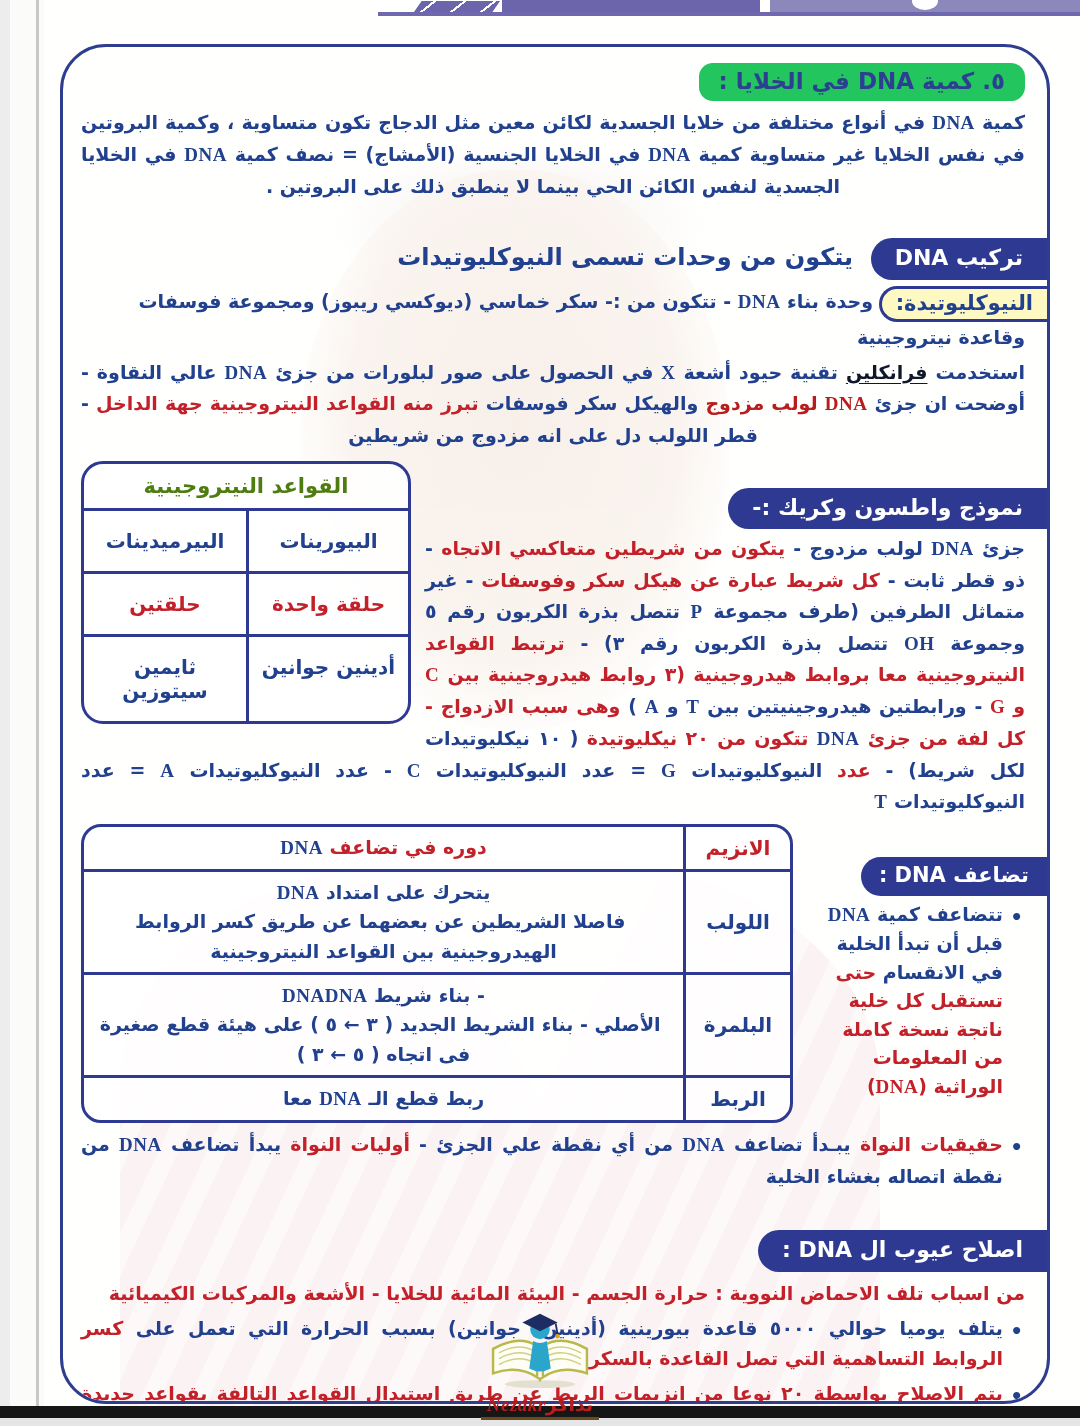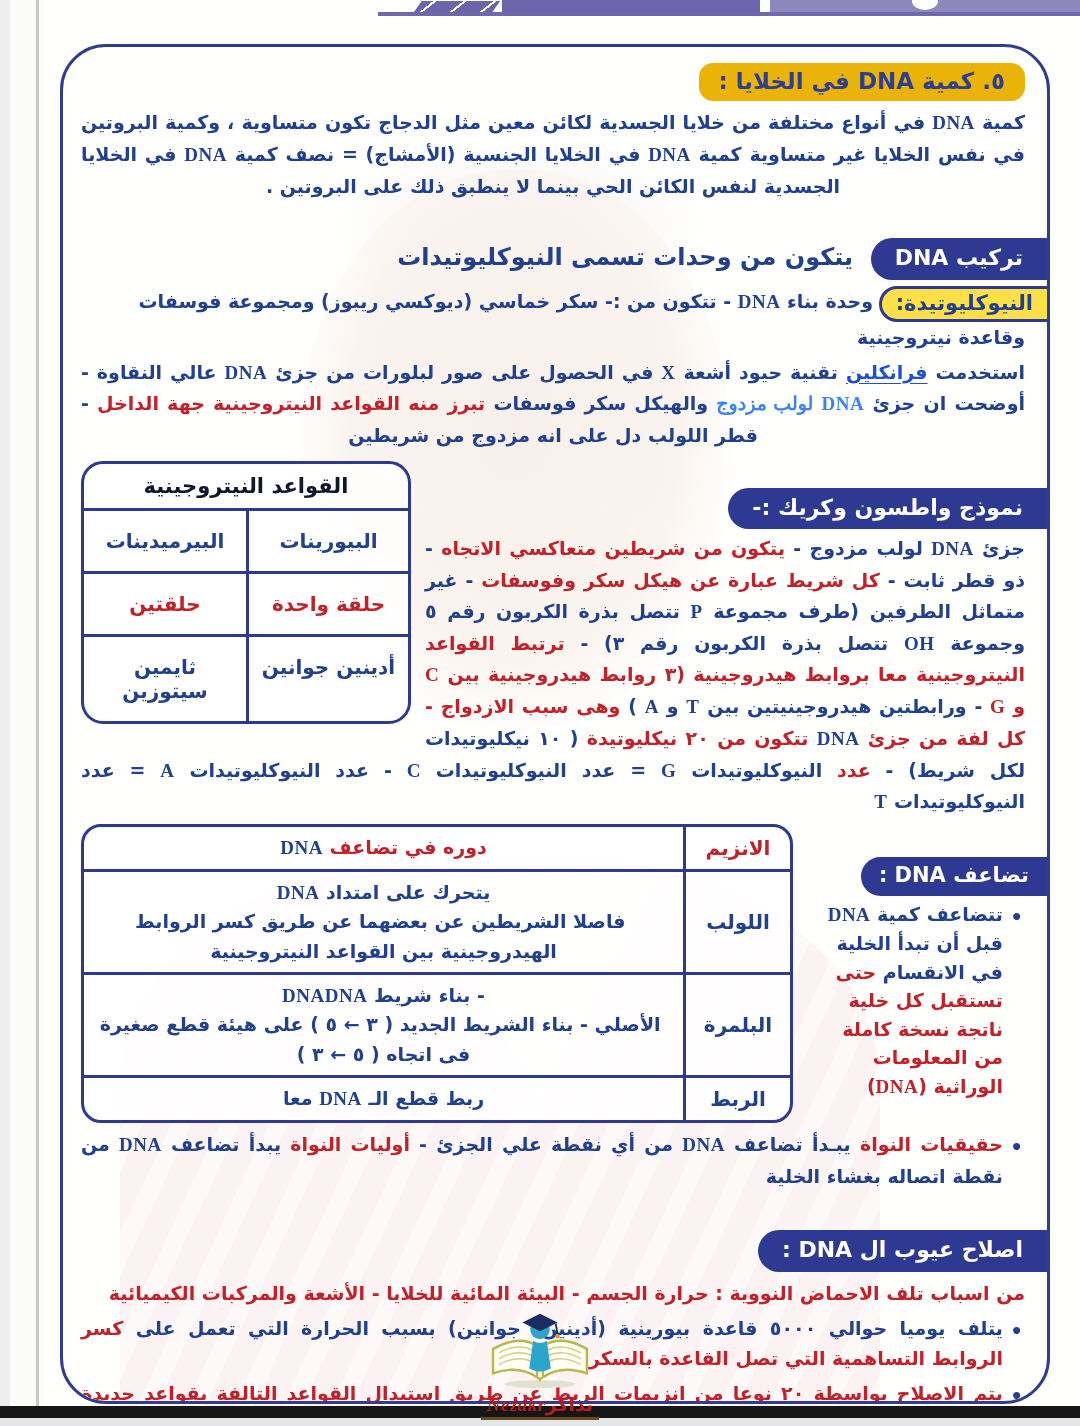--- a/index.html
+++ b/index.html
@@ -30,39 +30,39 @@
             opacity:.75;}
   .wm-collar{position:absolute;left:420px;top:880px;width:240px;height:220px;background:#fdf8f5;
              clip-path:polygon(50% 100%,0 0,100% 0);}
   
   .content-box{position:absolute;left:60px;right:30px;top:44px;height:1360px;border:3px solid #2f3d8f;
                border-radius:46px;padding:12px 22px 10px 18px;box-sizing:border-box;z-index:1;overflow:hidden;}
   
   .sg{white-space:pre-wrap;}
   .sg.b{color:#21408d;}
   .sg.r{color:#c3212a;}
-  .sg.p{color:#3b82f6;font-family:Liberation Serif, serif;}
-  .sg.ru{color:#1d4ed8;text-decoration:underline;text-underline-offset:4px;}
+  .sg.p{color:#b91c1c;}
+  .sg.ru{color:#0f172a;text-decoration:underline;text-underline-offset:4px;}
   .lat{font-family:"Liberation Serif",serif;font-weight:700;letter-spacing:.5px;}
   .para{font-size:19px;line-height:1.62;color:#21408d;}
   .just{text-align:justify;}
   .center-last{text-align:justify;text-align-last:center;}
   
   .pill-navy{display:inline-block;background:#2e3a92;color:#fff;font-size:22px;line-height:1.25;
              padding:6px 24px 8px 24px;border-radius:24px 0 0 24px;}
   .edge{margin-left:0;margin-right:-22px;margin-top:33px;}
-  .lavender-badge{display:inline-block;background:#eab308;color:#2c3f90;font-size:23px;
+  .lavender-badge{display:inline-block;background:#22c55e;color:#2c3f90;font-size:23px;
                   padding:5px 20px 7px 20px;border-radius:14px;}
-  .label-box{display:inline-block;border:3px solid #2e3a92;border-left-width:3px;color:#21408d;background:#fde047;
+  .label-box{display:inline-block;border:3px solid #2e3a92;border-left-width:3px;color:#21408d;background:#fef9c3;
              font-size:21px;padding:2px 14px 4px 14px;border-radius:18px 0 0 18px;border-right:none;margin-right:-22px;vertical-align:top;}
   .badge-row{margin:4px 0 2px 0;text-align:right;}
   
   .bases-table{float:left;width:324px;margin:6px 14px 8px 0;border:3px solid #2e3a92;border-radius:22px;
                overflow:hidden;background:rgba(255,255,255,.85);}
-  .bt-title{font-size:21px;color:#0f172a;text-align:center;padding:10px 6px;}
+  .bt-title{font-size:21px;color:#4d7c0f;text-align:center;padding:10px 6px;}
   .bt-grid{display:grid;grid-template-columns:1fr 1fr;}
   .bt-cell{border-top:3px solid #2e3a92;text-align:center;font-size:20px;padding:18px 4px;color:#21408d;}
   .bt-cell:nth-child(odd){border-left:3px solid #2e3a92;}
   .bt-cell.red{color:#c3212a;}
   
   .enzyme-section{display:flex;gap:14px;clear:both;margin-top:6px;align-items:flex-start;}
   .dup-col{width:218px;flex:0 0 auto;}
   .dup-badge{font-size:21px;padding:5px 18px 7px 18px;}
   .dup-text{font-size:19px;line-height:1.5;text-align:right;margin-top:8px;}
   .enz-table{flex:1;border:3px solid #2e3a92;border-radius:20px;overflow:hidden;background:rgba(255,255,255,.85);}

